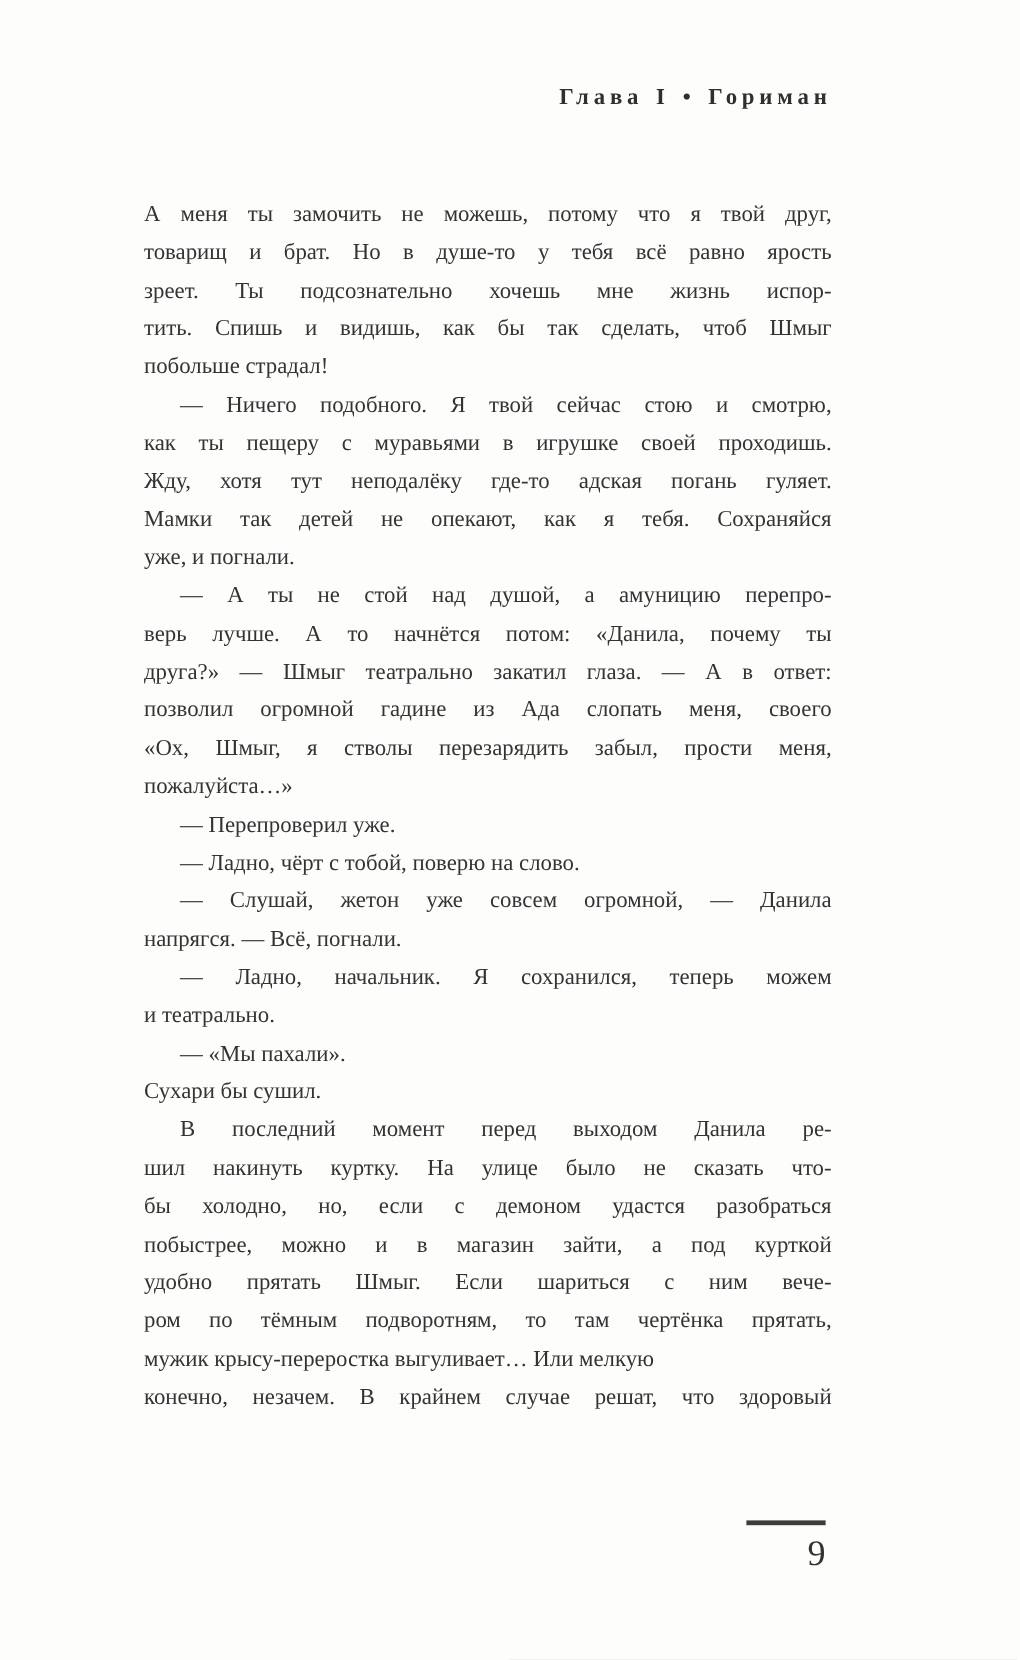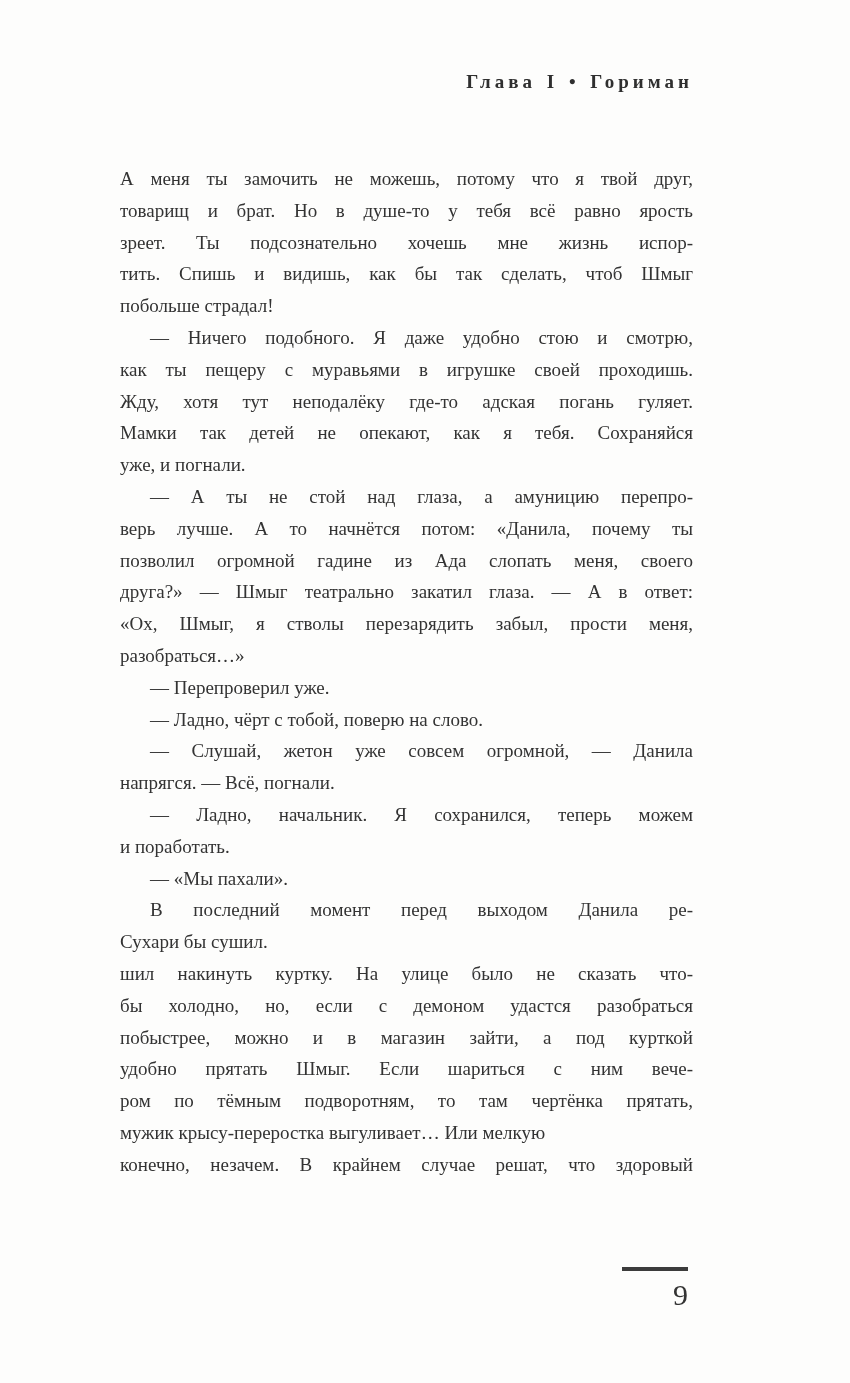--- a/index.html
+++ b/index.html
@@ -70,40 +70,40 @@
 <div class="page">
 
   <div class="running-head">Глава I • Гориман</div>
 
   <div class="text-block">
       <div class="line">А меня ты замочить не можешь, потому что я твой друг,</div>
       <div class="line">товарищ и брат. Но в душе-то у тебя всё равно ярость</div>
       <div class="line">зреет. Ты подсознательно хочешь мне жизнь испор-</div>
       <div class="line">тить. Спишь и видишь, как бы так сделать, чтоб Шмыг</div>
       <div class="line last">побольше страдал!</div>
-      <div class="line indent">— Ничего подобного. Я даже удобно стою и смотрю,</div>
+      <div class="line indent">— Ничего подобного. Я твой сейчас стою и смотрю,</div>
       <div class="line">как ты пещеру с муравьями в игрушке своей проходишь.</div>
       <div class="line">Жду, хотя тут неподалёку где-то адская погань гуляет.</div>
       <div class="line">Мамки так детей не опекают, как я тебя. Сохраняйся</div>
       <div class="line last">уже, и погнали.</div>
-      <div class="line indent">— А ты не стой над глаза, а амуницию перепро-</div>
+      <div class="line indent">— А ты не стой над душой, а амуницию перепро-</div>
       <div class="line">верь лучше. А то начнётся потом: «Данила, почему ты</div>
+      <div class="line">друга?» — Шмыг театрально закатил глаза. — А в ответ:</div>
       <div class="line">позволил огромной гадине из Ада слопать меня, своего</div>
-      <div class="line">друга?» — Шмыг театрально закатил глаза. — А в ответ:</div>
       <div class="line">«Ох, Шмыг, я стволы перезарядить забыл, прости меня,</div>
-      <div class="line last">разобраться…»</div>
+      <div class="line last">пожалуйста…»</div>
       <div class="line last indent">— Перепроверил уже.</div>
       <div class="line last indent">— Ладно, чёрт с тобой, поверю на слово.</div>
       <div class="line indent">— Слушай, жетон уже совсем огромной, — Данила</div>
       <div class="line last">напрягся. — Всё, погнали.</div>
       <div class="line indent">— Ладно, начальник. Я сохранился, теперь можем</div>
-      <div class="line last">и поработать.</div>
+      <div class="line last">и театрально.</div>
       <div class="line last indent">— «Мы пахали».</div>
+      <div class="line last">Сухари бы сушил.</div>
       <div class="line indent">В последний момент перед выходом Данила ре-</div>
-      <div class="line last">Сухари бы сушил.</div>
       <div class="line">шил накинуть куртку. На улице было не сказать что-</div>
       <div class="line">бы холодно, но, если с демоном удастся разобраться</div>
       <div class="line">побыстрее, можно и в магазин зайти, а под курткой</div>
       <div class="line">удобно прятать Шмыг. Если шариться с ним вече-</div>
       <div class="line">ром по тёмным подворотням, то там чертёнка прятать,</div>
       <div class="line last">мужик крысу-переростка выгуливает… Или мелкую</div>
       <div class="line">конечно, незачем. В крайнем случае решат, что здоровый</div>
     </div>
 
   <div class="footer-rule"></div>

